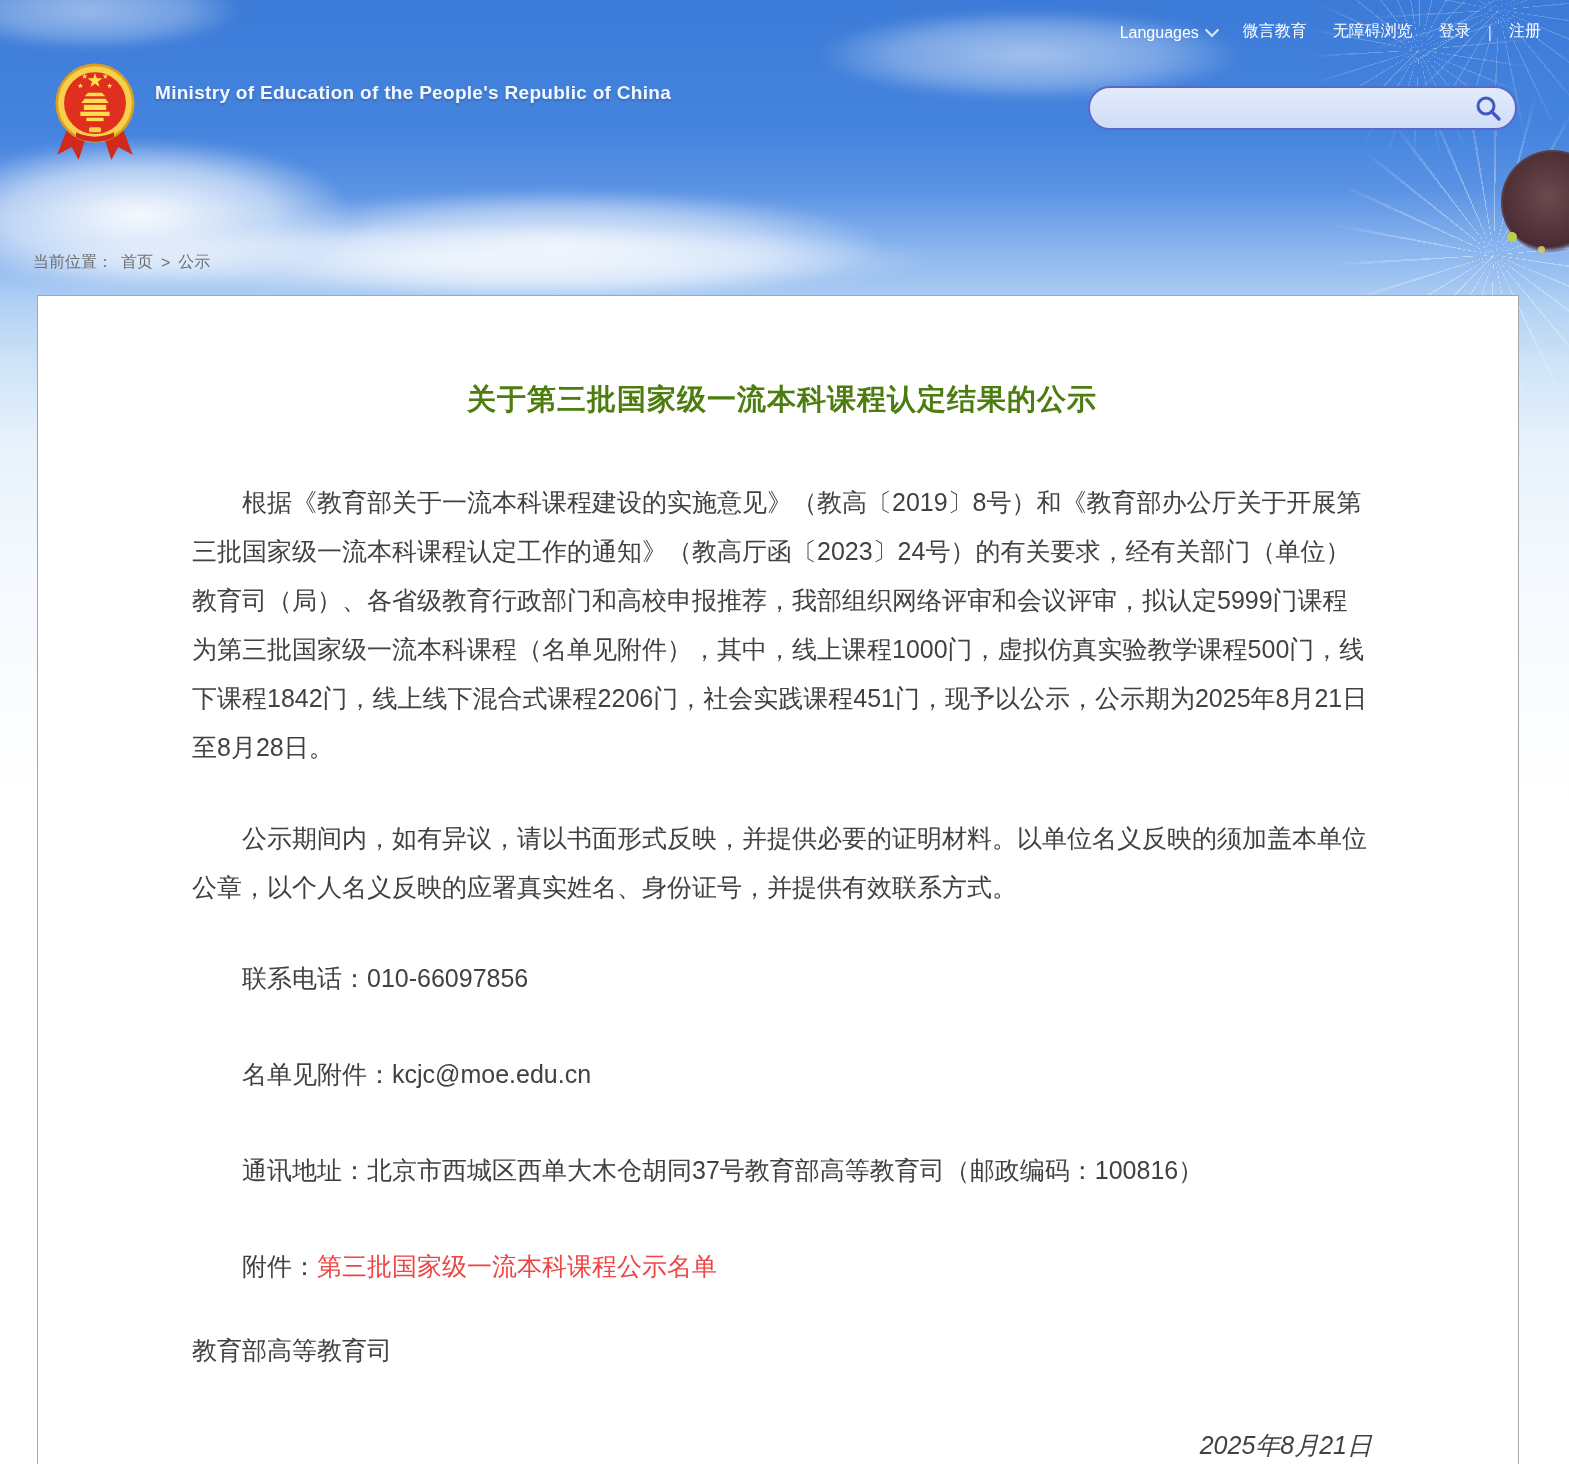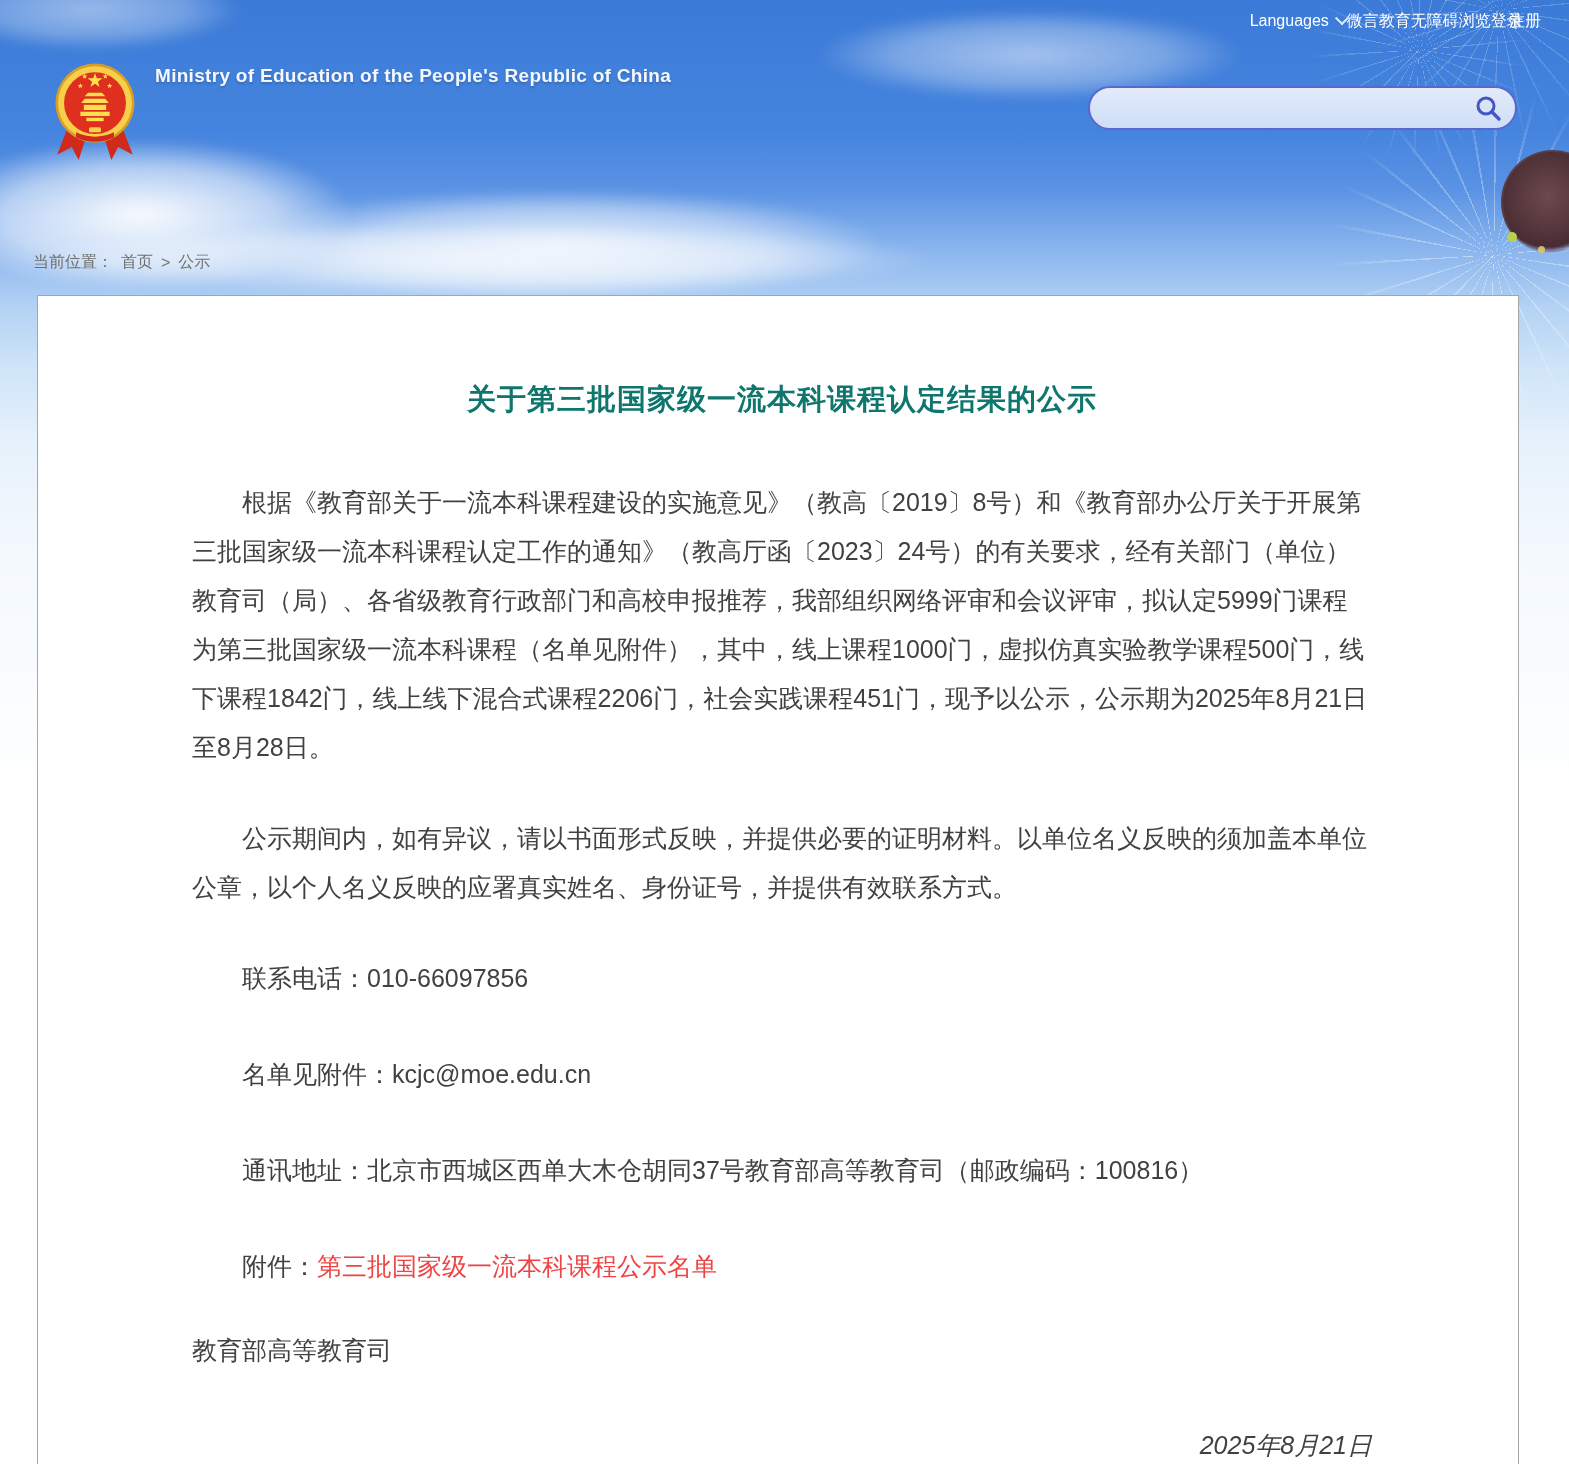--- a/index.html
+++ b/index.html
@@ -28,54 +28,54 @@
   .fluff.f2{right:40px;top:-60px;width:220px;height:220px;opacity:.7;}
   .fluff.f3{right:-60px;top:-120px;width:260px;height:260px;opacity:.6;}
   .seedhead{position:absolute;right:-36px;top:150px;width:104px;height:104px;border-radius:50%;pointer-events:none;
     background:radial-gradient(circle at 45% 45%, #6b4a4e 0%, #53343a 45%, #4a2b33 62%, rgba(74,43,51,0) 70%);
     box-shadow:inset 0 0 0 2px rgba(255,255,255,.08);}
   .seeddot{position:absolute;border-radius:50%;pointer-events:none;}
   .sd1{right:52px;top:232px;width:10px;height:10px;background:#b9d24a;}
   .sd2{right:24px;top:246px;width:7px;height:7px;background:#d9c96a;opacity:.9;}
 
   
-  .topbar{position:absolute;top:0;right:28px;height:42px;display:flex;align-items:center;
+  .topbar{position:absolute;top:0;right:28px;height:42px;display:flex;align-items:flex-end;gap:26px;
     color:#ffffff;font-size:16px;}
   .topbar a{color:#ffffff;text-decoration:none;cursor:pointer;}
   .chev{display:inline-block;width:8px;height:8px;border-right:2px solid #dce9fa;border-bottom:2px solid #dce9fa;
     transform:rotate(45deg) translate(-2px,-2px);margin-left:8px;}
   .topbar .sep{margin:0 -9px;color:#dbe8fa;font-weight:300;}
 
   
   .emblem{position:absolute;left:52px;top:54px;width:86px;height:112px;}
   .brand-text{position:absolute;left:153px;top:58px;}
   .site-title{margin:0;font-size:59px;font-weight:700;letter-spacing:5px;color:#f4f8fd;
     text-shadow:0 3px 3px rgba(52,86,150,.55), 0 1px 0 #ffffff;}
-  .site-sub{margin:7px 0 0 2px;font-size:19px;font-weight:700;letter-spacing:.3px;color:#f3f8fd;
+  .site-sub{margin:24px 0 0 2px;font-size:19px;font-weight:700;letter-spacing:.3px;color:#f3f8fd;
     text-shadow:0 2px 2px rgba(52,86,150,.5);}
 
   
   .search{position:absolute;left:1088px;top:86px;width:429px;height:44px;box-sizing:border-box;
     border:2px solid #5a68cc;border-radius:23px;
     background:linear-gradient(180deg,#e2ebfa,#cfddf6);display:flex;align-items:center;}
   .search input{flex:1;height:100%;border:none;outline:none;background:transparent;
     padding:0 10px 0 20px;font-size:18px;color:#33406e;}
   .search .mag{margin-right:13px;display:flex;cursor:pointer;}
 
   
   .breadcrumb{position:absolute;left:33px;top:252px;display:flex;align-items:center;gap:8px;
     font-size:16px;color:#6e6e6e;}
   .breadcrumb a{color:#6e6e6e;text-decoration:none;cursor:pointer;}
 
   
   .panel{position:absolute;left:37px;top:295px;width:1482px;height:1185px;box-sizing:border-box;
     background:#ffffff;border:1px solid #a6a6a6;}
   .article{padding:0 130px 0 138px;color:#414141;}
   .article h1{margin:82px 0 0;text-align:center;font-size:29px;line-height:42px;font-weight:700;
-    letter-spacing:1px;color:#0f766e;}
+    letter-spacing:1px;color:#4d7c0f;}
   .article p{margin:16px;font-size:25px;line-height:49px;text-indent:2em;}
   .p1{margin-top:58px !important;}
   .p2{margin-top:42px !important;}
   .contact{margin-top:47px !important;}
   .contact.first{margin-top:42px !important;}
   .attach-link{color:#ef4444;text-decoration:none;cursor:pointer;}
   .sig{margin-top:35px !important;text-indent:0 !important;text-align:left;}
   .date{margin-top:46px !important;text-indent:0 !important;text-align:right;font-style:italic;}
 </style>
 </head>

